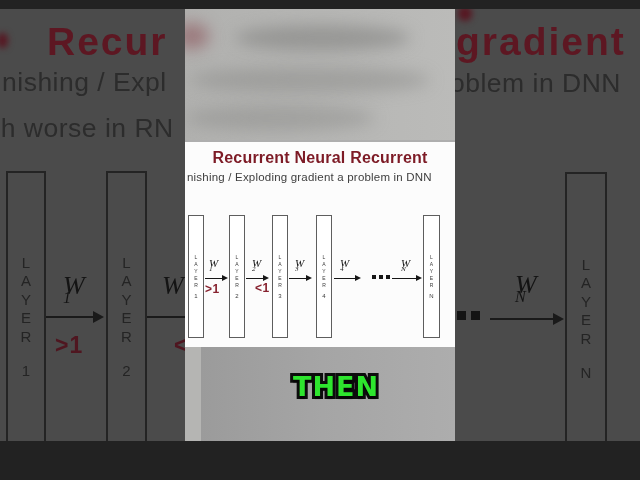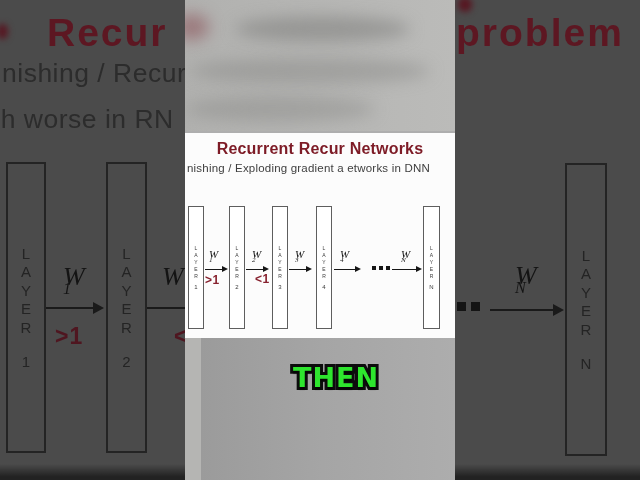--- a/index.html
+++ b/index.html
@@ -1,17 +1,17 @@
 <!DOCTYPE html>
 <html><head>
 <meta charset="utf-8">
 <style>
   html,body{margin:0;padding:0;background:#222;}
-  .stage{position:relative;width:640px;height:480px;overflow:hidden;
-         font-family:"Liberation Sans",sans-serif;background:#4b4b4b;}
+  .stage{position:relative;width:640px;height:432px;overflow:hidden;
+         font-family:"Liberation Sans",sans-serif;background:#4b4b4b;margin-top:9px;}
   .stage *{position:absolute;box-sizing:border-box;}
 
   
   .bg-side{top:0;height:480px;background:#4b4b4b;overflow:hidden;}
   .bg-left{left:0;width:185px;}
   .bg-right{left:455px;width:185px;}
   .bg-side::after{content:"";position:absolute;left:0;right:0;bottom:0;height:16px;
          background:linear-gradient(180deg,rgba(0,0,0,0) 0%,rgba(0,0,0,.55) 80%);}
   .bg-title{font-weight:bold;font-size:39px;letter-spacing:2px;color:#5d1722;white-space:nowrap;}
   .bg-text{font-size:26.5px;letter-spacing:.5px;color:#2c2c2c;white-space:nowrap;}
@@ -66,21 +66,21 @@
       text-shadow:0 3px 1px rgba(0,0,0,.55);}
 </style>
 </head>
 <body>
 
 <div class="stage">
 
   <section class="bg-side bg-left">
     <div class="smudge" style="left:-3px;top:24px;width:11px;height:15px;background:#571722;"></div>
     <div class="bg-title" style="left:47px;top:11px;">Recur</div>
-    <div class="bg-text" style="left:2px;top:58px;">nishing / Recur</div>
+    <div class="bg-text" style="left:2px;top:58px;">nishing / Expl</div>
     <div class="bg-text" style="left:-13px;top:104px;">ch worse in RN</div>
 
     <div class="bg-box" style="left:6px;top:162px;width:40px;height:291px;">
       <span class="bg-stack">L
 A
 Y
 E
 R</span>
       <span class="bg-num">1</span>
     </div>
@@ -102,21 +102,22 @@
 
     <div class="bg-w" style="left:162px;top:262px;">
       <i>W</i>
     </div>
     <div class="aline" style="left:147px;top:307px;width:38px;"></div>
     <div class="bg-red" style="left:174px;top:323px;">&lt;</div>
   </section>
 
   <section class="bg-side bg-right">
     <div class="smudge" style="left:3px;top:-3px;width:14px;height:15px;background:#571722;"></div>
-    <div class="bg-title" style="left:1px;top:11px;">problem</div>
+    <div class="bg-title" style="left:1px;top:11px;">gradient</div>
+    <div class="bg-text" style="left:-5px;top:59px;">oblem in DNN</div>
 
     <div class="bdot" style="left:2px;top:302px;"></div>
     <div class="bdot" style="left:16px;top:302px;"></div>
 
     <div class="bg-w" style="left:60px;top:261px;">
       <i>W</i><sub>N</sub>
     </div>
     <div class="aline" style="left:35px;top:309px;width:64px;"></div>
     <div class="ahead" style="left:98px;top:304px;"></div>
 
@@ -133,22 +134,22 @@
   <section class="strip">
 
     <div class="strip-top">
       <div class="blob" style="left:-10px;top:14px;width:34px;height:26px;background:rgba(136,74,82,.55);"></div>
       <div class="blob" style="left:50px;top:16px;width:175px;height:26px;background:rgba(125,125,123,.55);"></div>
       <div class="blob" style="left:5px;top:58px;width:240px;height:26px;background:rgba(133,133,131,.45);"></div>
       <div class="blob" style="left:0px;top:96px;width:190px;height:26px;background:rgba(138,138,136,.45);"></div>
     </div>
 
     <div class="panel">
-      <div class="p-title">Recurrent Recur Networks</div>
-      <div class="p-text" style="left:2px;top:29px;">nishing / Exploding gradient a etworks in DNN</div>
+      <div class="p-title">Recurrent Neural Recurrent</div>
+      <div class="p-text" style="left:2px;top:29px;">nishing / Exploding gradient a problem in DNN</div>
 
       <div class="p-box" style="left:3px;">
         <span class="p-stack">L
 A
 Y
 E
 R</span>
         <span class="p-num">1</span>
       </div>
       <div class="p-box" style="left:44px;">

